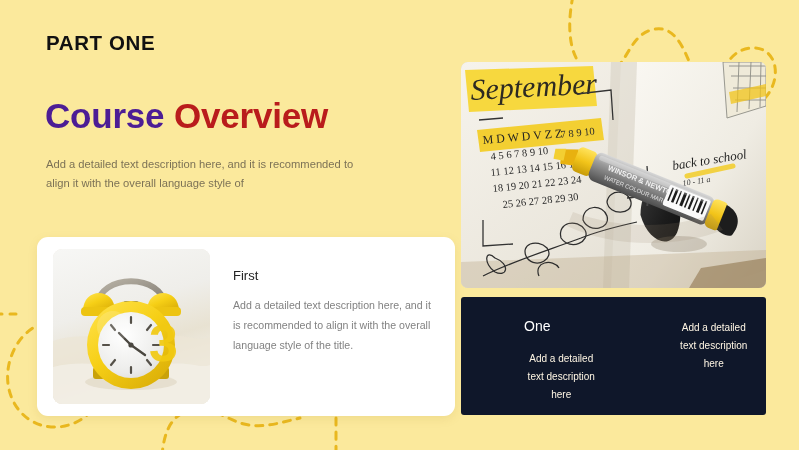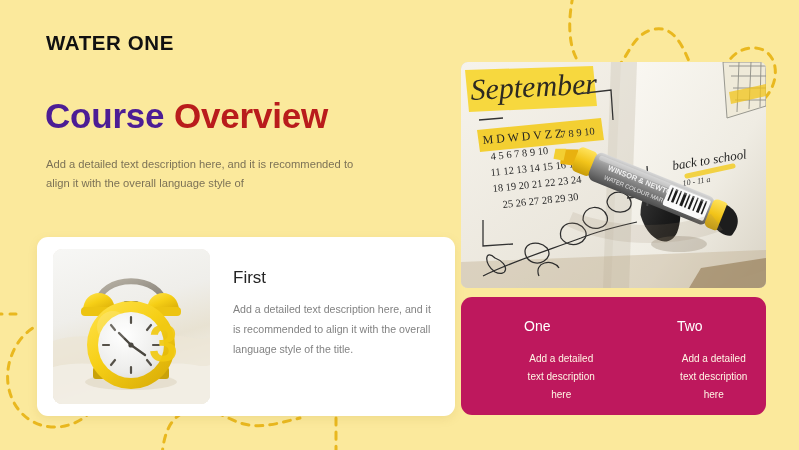--- a/index.html
+++ b/index.html
@@ -87,21 +87,21 @@
     overflow: hidden;
     background: #efe9e0;
   }
   .card-body {
     position: absolute;
     left: 196px;
     top: 32px;
     width: 200px;
   }
   .card-title {
-    font-size: 17px;
+    font-size: 13px;
     color: #242424;
     margin: 0 0 14px 0;
     line-height: 1;
     font-weight: normal;
   }
   .card-text {
     font-size: 10.6px;
     line-height: 1.88;
     color: #828282;
   }
@@ -118,22 +118,22 @@
     background: #d9d3c6;
   }
 
   
   .orange-panel {
     position: absolute;
     left: 461px;
     top: 297px;
     width: 305px;
     height: 118px;
-    background: #be185d;
-    border-radius: 11px;
+    background: #0f172a;
+    border-radius: 3px;
     display: flex;
   }
   .op-col {
     flex: 1 1 50%;
     text-align: center;
     padding-top: 22px;
     box-sizing: border-box;
   }
   .op-title {
     font-size: 14px;
@@ -173,21 +173,21 @@
       <path d="M176 2 C 176 20, 176 38, 176 54" stroke="#e9b81f" stroke-width="3" stroke-linecap="round" stroke-dasharray="7 7"></path>
     </svg>
   </div>
 
   <div class="deco deco-lm">
     <svg width="30" height="30" viewBox="0 0 30 30" fill="none" xmlns="http://www.w3.org/2000/svg">
       <path d="M2 14 L 22 14" stroke="#e9b81f" stroke-width="3" stroke-linecap="round" stroke-dasharray="6 8"></path>
     </svg>
   </div>
 
-  <div class="part-label">WATER ONE</div>
+  <div class="part-label">PART ONE</div>
 
   <div class="headline">
     <span class="hl-blue">Course</span><span> </span><span class="hl-dark">Overview</span>
   </div>
 
   <div class="lead-text">Add a detailed text description here, and it is recommended to align it with the overall language style of</div>
 
   <div class="feature-card">
 
     <div class="clock-photo">
@@ -388,18 +388,17 @@
       <path d="M112 150 C 160 168, 215 166, 250 152 L262 168 C 216 186, 152 186, 106 164 Z" fill="#9b8a6e" opacity="0.16"></path>
     </svg>
   </div>
 
   <div class="orange-panel">
     <div class="op-col">
       <div class="op-title">One</div>
       <div class="op-text">Add a detailed text description here</div>
     </div>
     <div class="op-col">
-      <div class="op-title">Two</div>
       <div class="op-text">Add a detailed text description here</div>
     </div>
   </div>
 
 </div>
 
 </body></html>

